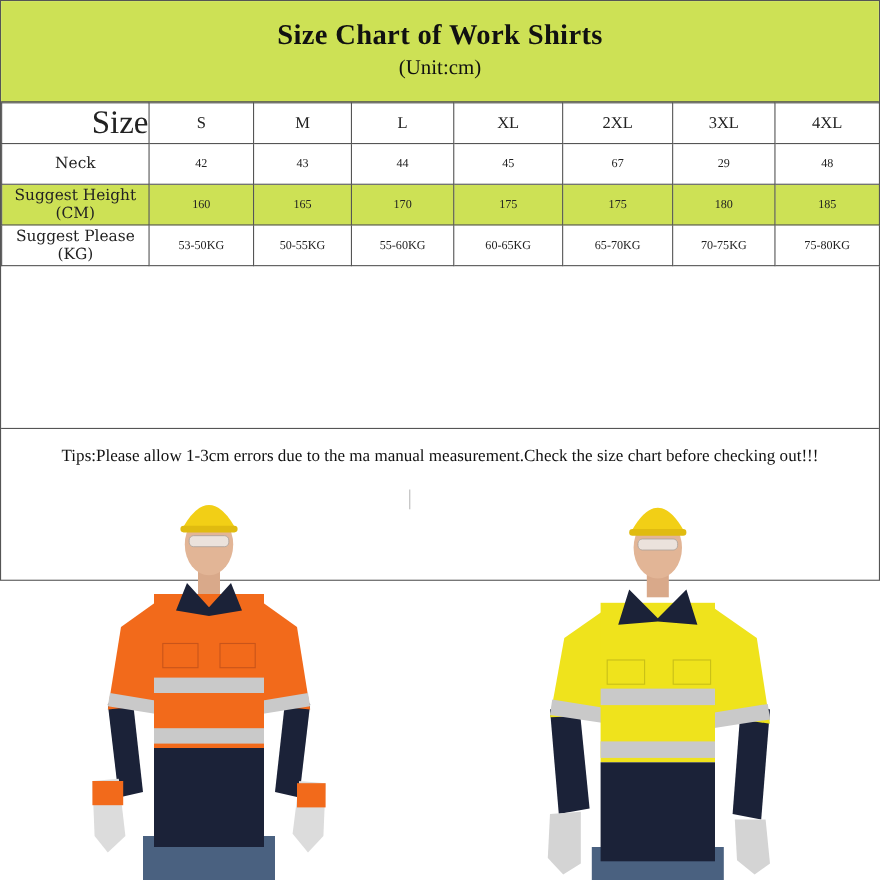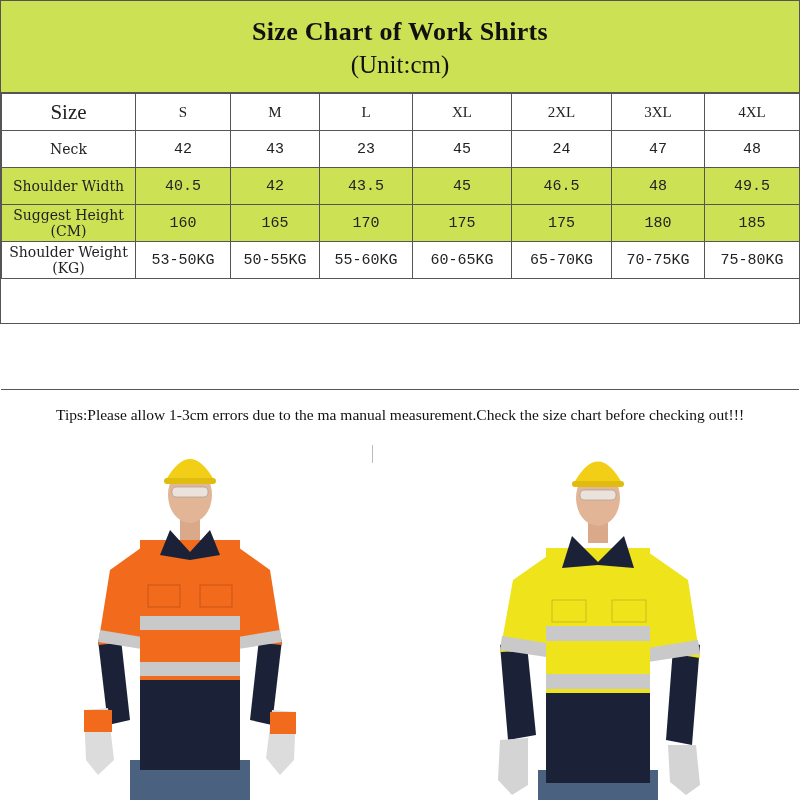--- a/index.html
+++ b/index.html
@@ -1,26 +1,26 @@
 <!DOCTYPE html>
 <html><head>
 <meta charset="utf-8">
 <style>
   * { box-sizing: border-box; margin: 0; padding: 0; }
   body { width: 800px; height: 800px; background: #ffffff; font-family: "DejaVu Serif", serif; overflow: hidden; position: relative; }
-  .chart { position: absolute; left: 0; top: 0; width: 800px; height: 324px; border: 1px solid #555; }
+  .chart { position: absolute; left: 0; top: 0; width: 800px; height: 528px; border: 1px solid #555; }
   .title-band { position: absolute; left: 0; top: 0; width: 798px; height: 92px; background: #cde155; border-bottom: 1px solid #555; text-align: center; }
   .title { font-family: "Liberation Serif", serif; font-weight: bold; font-size: 26px; color: #111; position: absolute; top: 16px; left: 0; right: 0; letter-spacing: 0.3px; }
-  .subtitle { font-family: "Liberation Serif", serif; font-size: 25px; color: #111; position: absolute; top: 50px; left: 0; right: 0; }
+  .subtitle { font-family: "Liberation Serif", serif; font-size: 19px; color: #111; position: absolute; top: 50px; left: 0; right: 0; }
   table { position: absolute; left: 0; top: 92px; width: 798px; border-collapse: collapse; table-layout: fixed; }
   td { border: 1px solid #555; text-align: center; vertical-align: middle; color: #222; height: 37px; padding: 0; }
   td.label { font-family: "DejaVu Serif", serif; font-size: 14px; line-height: 16px; }
-  td.val { font-family: Liberation Mono, monospace; font-size: 15px; }
+  td.val { font-family: Liberation Serif, serif; font-size: 11px; }
   tr.head td { font-family: "Liberation Serif", serif; font-size: 15px; height: 37px; }
-  tr.head td.size-label { font-size: 21px; }
+  tr.head td.size-label { font-size: 30px; text-align: right; }
   tr.green td { background: #cde155; }
   tr.white td { background: #ffffff; }
   .tips { position: absolute; left: 0; top: 388px; width: 798px; height: 51px; display: flex; align-items: center; justify-content: center; font-family: "Liberation Serif", serif; font-size: 15.5px; color: #111; border-top: 1px solid #555; }
   .photo { position: absolute; top: 440px; width: 260px; height: 360px; }
   .photo svg { width: 100%; height: 100%; }
   .divider { position: absolute; left: 372px; top: 445px; width: 1px; height: 18px; background: #bbb; }
 </style>
 </head>
 <body>
 
@@ -49,48 +49,38 @@
       <td>L</td>
       <td>XL</td>
       <td>2XL</td>
       <td>3XL</td>
       <td>4XL</td>
     </tr>
     <tr class="white">
       <td class="label">Neck</td>
       <td class="val">42</td>
       <td class="val">43</td>
-      <td class="val">23</td>
+      <td class="val">44</td>
       <td class="val">45</td>
-      <td class="val">24</td>
-      <td class="val">47</td>
+      <td class="val">67</td>
+      <td class="val">29</td>
       <td class="val">48</td>
-    </tr>
-    <tr class="green">
-      <td class="label">Shoulder Width</td>
-      <td class="val">40.5</td>
-      <td class="val">42</td>
-      <td class="val">43.5</td>
-      <td class="val">45</td>
-      <td class="val">46.5</td>
-      <td class="val">48</td>
-      <td class="val">49.5</td>
     </tr>
     <tr class="green">
       <td class="label"><span>Suggest Height</span><br><span>(CM)</span></td>
       <td class="val">160</td>
       <td class="val">165</td>
       <td class="val">170</td>
       <td class="val">175</td>
       <td class="val">175</td>
       <td class="val">180</td>
       <td class="val">185</td>
     </tr>
     <tr class="white">
-      <td class="label"><span>Shoulder Weight</span><br><span>(KG)</span></td>
+      <td class="label"><span>Suggest Please</span><br><span>(KG)</span></td>
       <td class="val">53-50KG</td>
       <td class="val">50-55KG</td>
       <td class="val">55-60KG</td>
       <td class="val">60-65KG</td>
       <td class="val">65-70KG</td>
       <td class="val">70-75KG</td>
       <td class="val">75-80KG</td>
     </tr>
   </tbody>
     </table>

